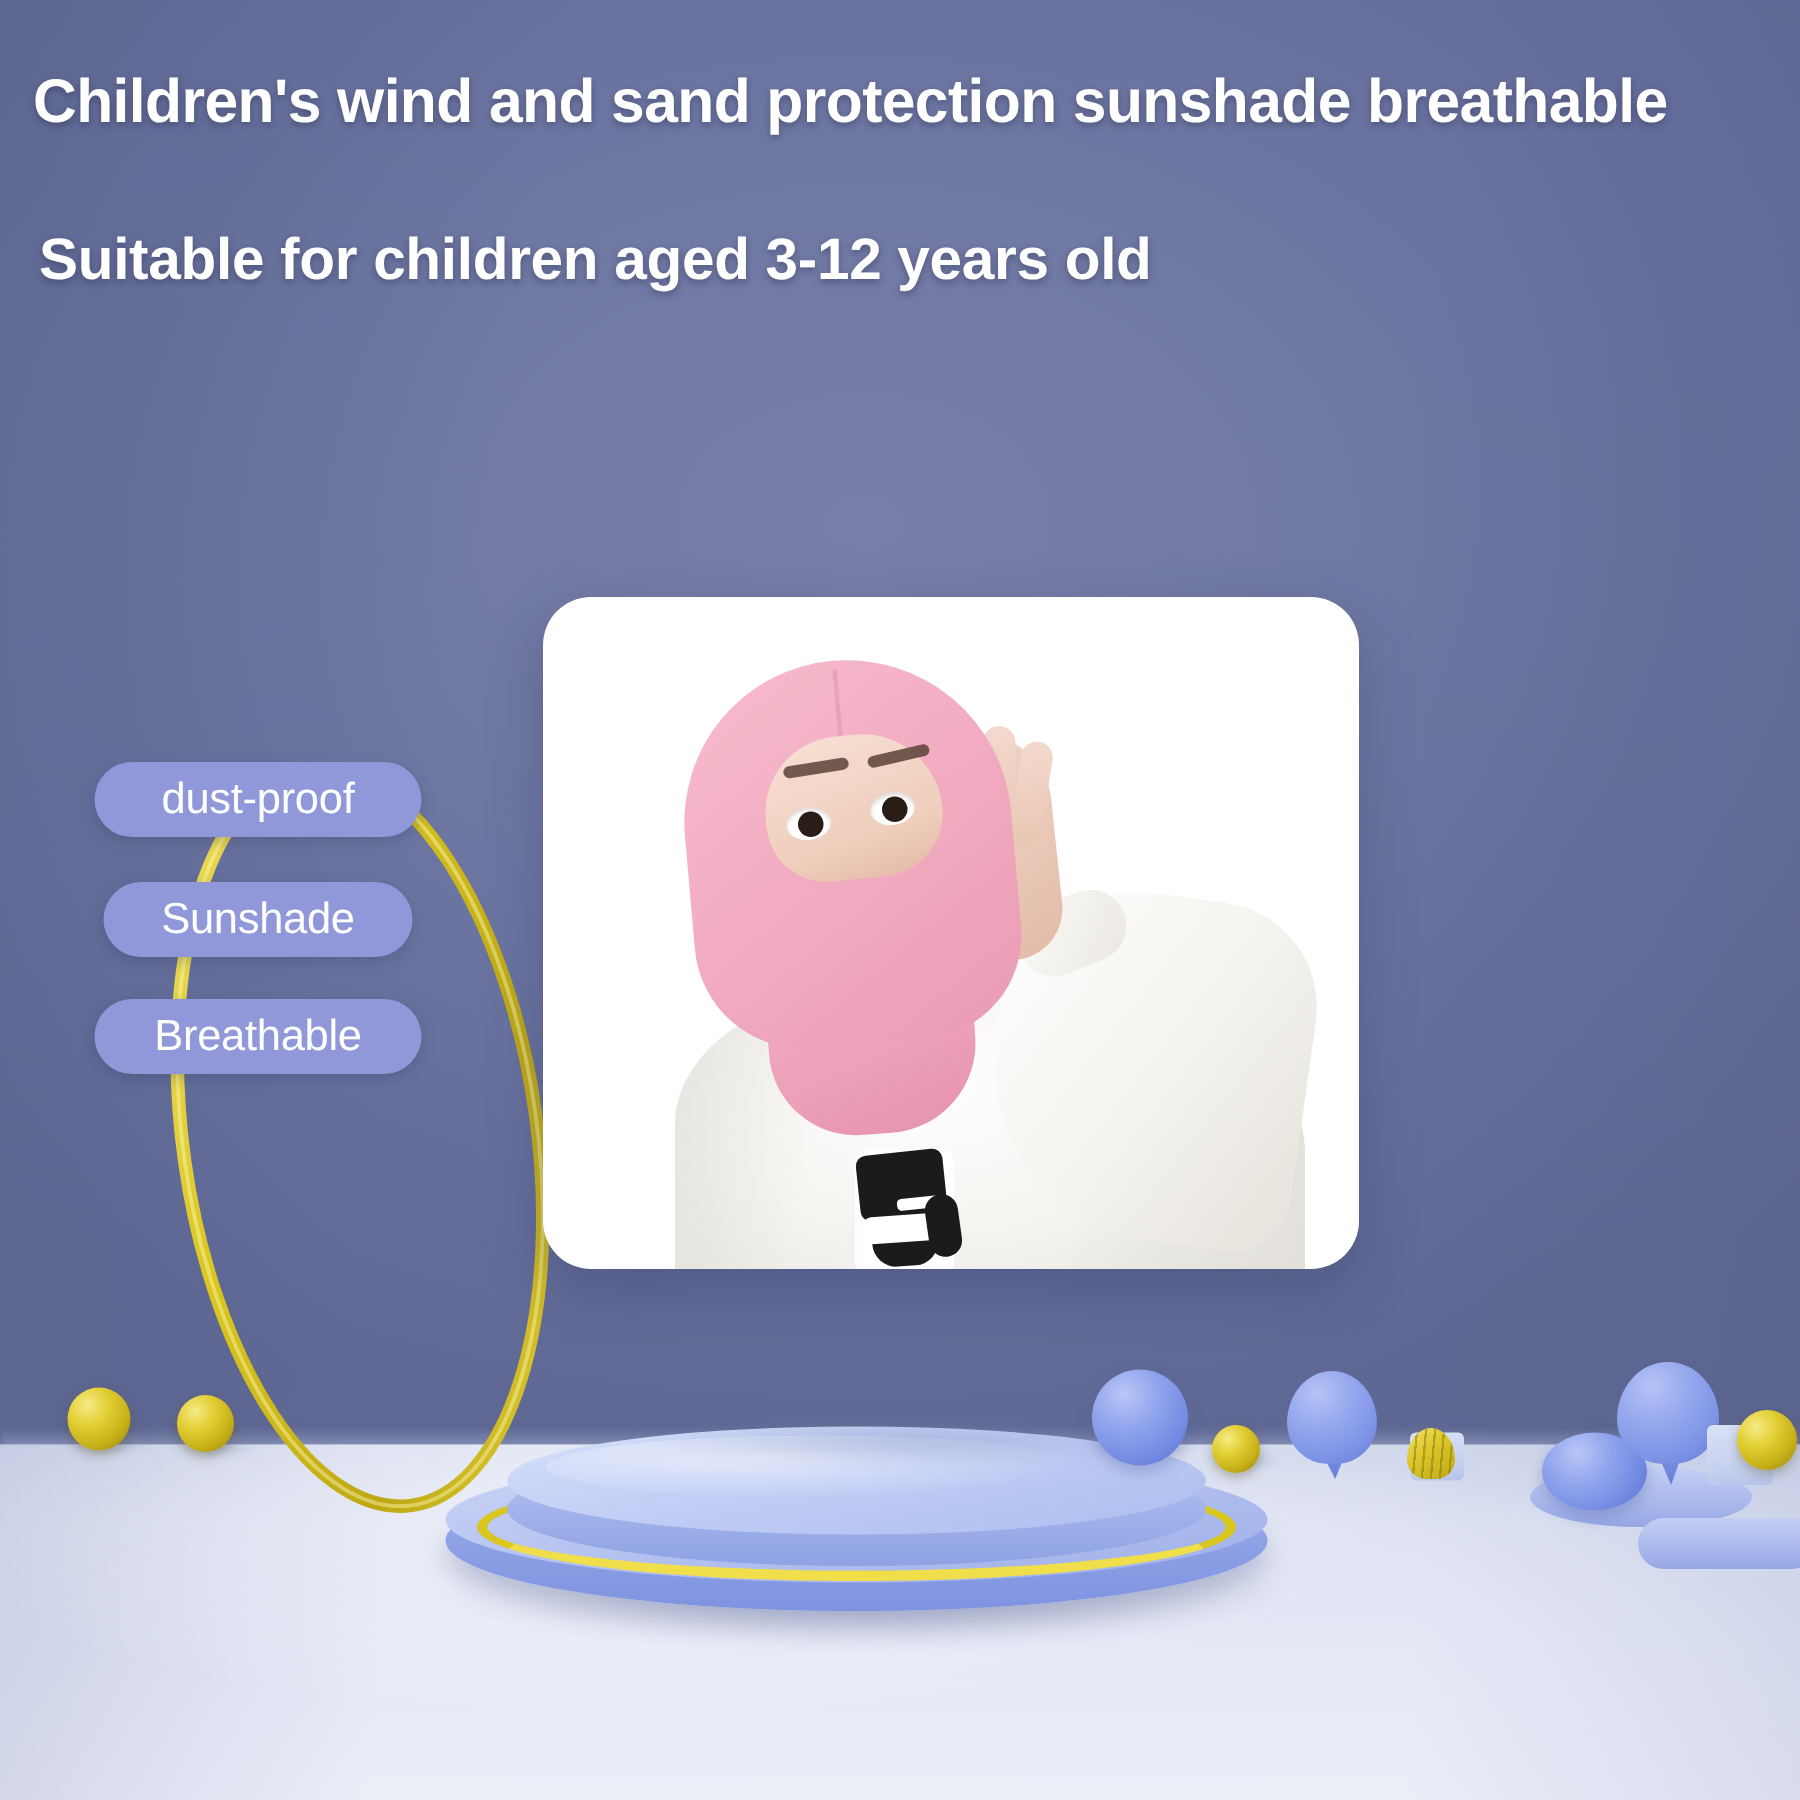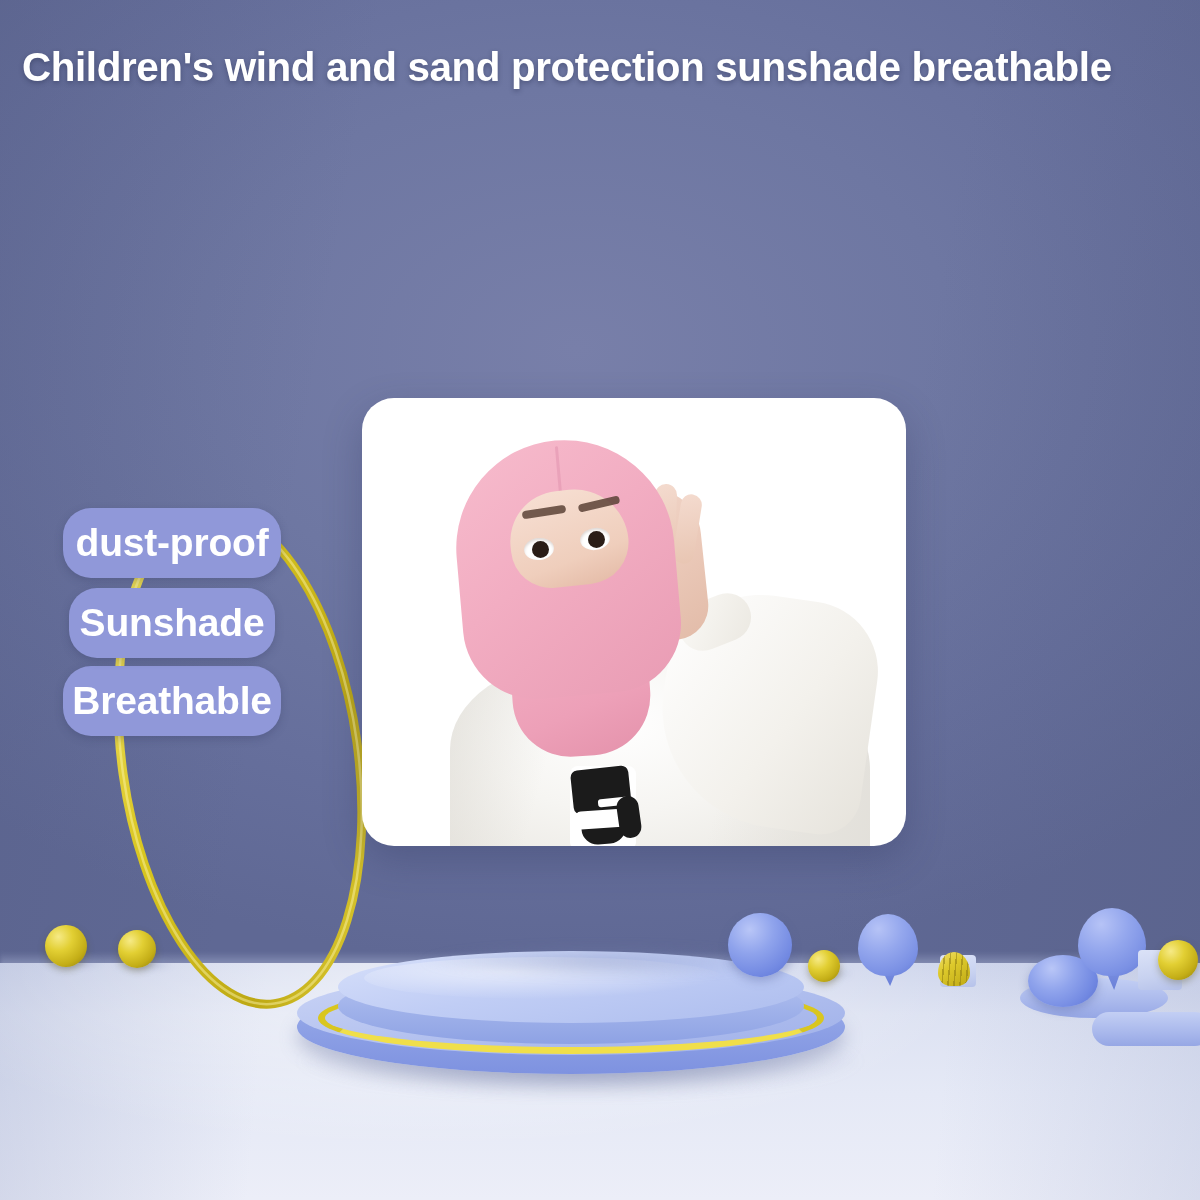--- a/index.html
+++ b/index.html
@@ -93,30 +93,30 @@
     left: 108px;
     top: 508px;
     width: 300px;
     height: 510px;
     pointer-events: none;
   }
 
   
   .pill {
     position: absolute;
-    height: 70px;
+    height: 50px;
     border-radius: 28px;
     background: #9098d9;
     display: flex;
     align-items: center;
     justify-content: center;
     padding: 0 22px;
     color: #ffffff;
-    font-size: 39px;
-    font-weight: 700;
+    font-size: 29px;
+    font-weight: 400;
     letter-spacing: -0.2px;
     white-space: nowrap;
     box-shadow: 0 3px 9px rgba(52,58,96,0.28);
   }
   .pill-0 { left: 63px;  top: 508px; width: 218px; }
   .pill-1 { left: 69px;  top: 588px; width: 206px; }
   .pill-2 { left: 63px;  top: 666px; width: 218px; }
 
   
   .photo-card {
@@ -550,18 +550,19 @@
   <div class="disc" style="left:1020px; top:978px; width:148px; height:40px;"></div>
   <div class="sphere sphere-blue" style="left:1028px; top:955px; width:70px; height:52px;"></div>
   <div class="balloon-tip" style="left:1102px; top:962px; width:22px; height:28px;"></div>
   <div class="balloon" style="left:1078px; top:908px; width:68px; height:68px;"></div>
   <div class="slab" style="left:1138px; top:950px; width:44px; height:40px;"></div>
   <div class="sphere sphere-gold" style="left:1158px; top:940px; width:40px; height:40px;"></div>
   <div class="disc" style="left:1092px; top:1012px; width:120px; height:34px; border-radius:24px;"></div>
 
   <div class="headline">Children's wind and sand protection sunshade breathable</div>
 
+  <div class="subheadline">Suitable for children aged 3-12 years old</div>
 
   <div class="pill pill-0">dust-proof</div>
   <div class="pill pill-2">Breathable</div>
   <div class="pill pill-1">Sunshade</div>
 
 </div>
 
 </body></html>

